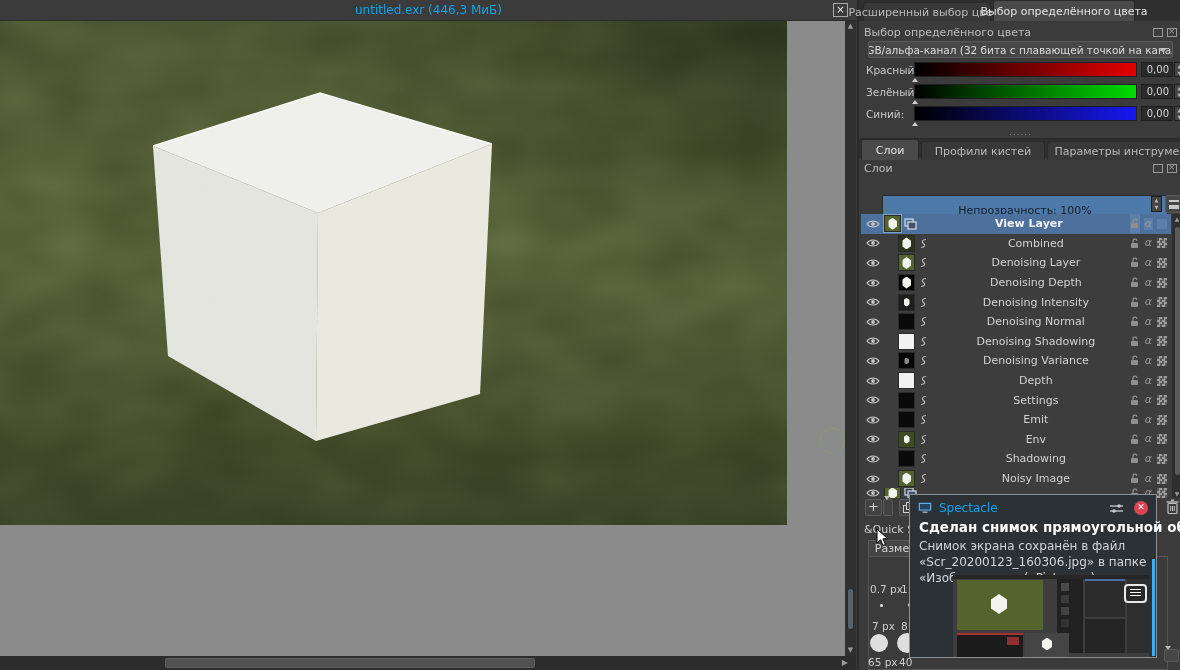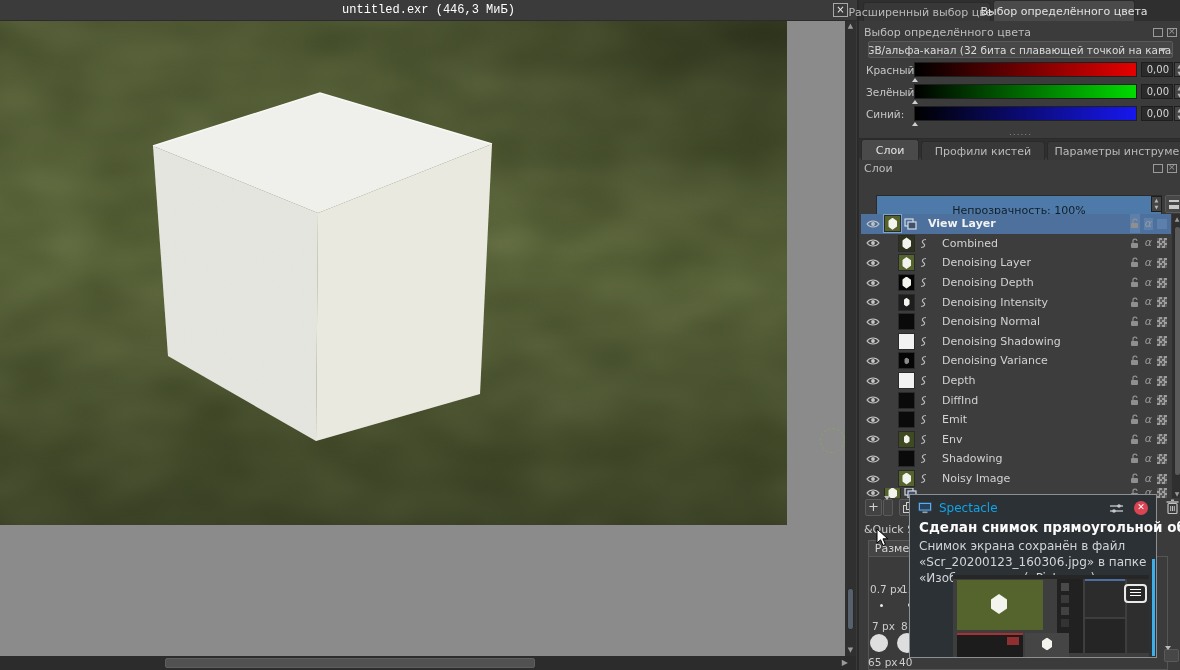--- a/index.html
+++ b/index.html
@@ -4,21 +4,21 @@
 <style>
   * { box-sizing: border-box; margin: 0; padding: 0; }
   html,body { width:1180px; height:670px; overflow:hidden; background:#2e2e2e;
     font-family:"DejaVu Sans","Liberation Sans",sans-serif; }
   #app { position:relative; width:1180px; height:670px; overflow:hidden; background:#3a3a3a; }
 
   
   #left { position:absolute; left:0; top:0; width:857px; height:670px; background:#3a3a3a; }
   #titlebar { position:absolute; left:0; top:0; width:857px; height:21px; background:#3b3b3b;
     border-bottom:1px solid #2c2c2c; display:flex; align-items:center; justify-content:center; }
-  #titlebar .title { font-size:12px; color:#ffffff;font-family:Liberation Mono, monospace; }
+  #titlebar .title { font-size:12px; color:#0ea5e9; }
   #title-close { position:absolute; right:9px; top:3px; width:15px; height:14px; border:1px solid #a8a8a8;
     color:#e8e8e8; font-size:10px; line-height:12px; text-align:center; cursor:default; }
   #surround { position:absolute; left:0; top:21px; width:845px; height:635px; background:#8b8b8b; }
   #scene { position:absolute; left:0; top:21px; }
   #brush-circle { position:absolute; left:820px; top:428px; width:25px; height:25px; border:1px dashed #87a06c;
     border-radius:50%; }
   
   #vscroll { position:absolute; left:845px; top:21px; width:11px; height:635px; background:#303030; }
   #vscroll .arr { position:absolute; left:0; width:11px; height:11px; color:#9a9a9a; font-size:7px;
     text-align:center; line-height:11px; }
@@ -82,21 +82,21 @@
   #blend-select { position:absolute; left:0; top:0; width:283px; height:17px; background:#474747;
     border:1px solid #5a5a5a; border-radius:2px; font-size:11px; color:#dcdcdc; line-height:15px; padding:0 6px; }
   #blend-select .dd { position:absolute; right:5px; top:6px; }
   #filter-btn { position:absolute; left:286px; top:0; width:17px; height:17px; background:#474747;
     border:1px solid #5a5a5a; border-radius:2px; }
   #filter-dd { position:absolute; left:304px; top:0; width:12px; height:17px; background:#474747;
     border:1px solid #5a5a5a; border-radius:2px; }
   #filter-dd .dd { margin:6px auto 0; border-left-width:3px; border-right-width:3px; }
 
   #opacity-row { position:absolute; left:5px; top:195px; width:313px; height:18px; }
-  #opacity-bar { position:absolute; left:12px; top:0; width:286px; height:30px; background:#4d7aa8;
+  #opacity-bar { position:absolute; left:18px; top:0; width:286px; height:30px; background:#4d7aa8;
     border:1px solid #2a2a2a; color:#141d26; font-size:11px; display:flex; align-items:center; justify-content:center; }
   #opacity-row .spin { left:287px; top:1px; height:16px; }
   #props-btn { position:absolute; left:301px; top:0; width:18px; height:18px; background:#474747;
     border:1px solid #5a5a5a; border-radius:2px; }
   #props-btn i { display:block; margin:4px 3px; height:9px; border-top:2px solid #c9c9c9;
     border-bottom:2px solid #c9c9c9; position:relative; }
   #props-btn i:after{ content:""; position:absolute; left:0; top:2.5px; right:0; border-top:2px solid #c9c9c9; }
 
   
   #layer-list { position:absolute; left:2px; top:214px; width:310px; height:284px; overflow:hidden;
@@ -112,21 +112,21 @@
     clip-path:polygon(50% 0,100% 27%,100% 73%,50% 100%,0 73%,0 27%); }
   .t-olive { background:#55632c; } .t-olive .cubelet{ width:9px; height:12px; }
   .t-dark { background:#2e3320; } .t-dark .cubelet{ width:9px; height:12px; }
   .t-blackcube { background:#050505; } .t-blackcube .cubelet{ width:9px; height:12px; }
   .t-darksm { background:#1d1d1d; } .t-darksm .cubelet{ width:6px; height:9px; }
   .t-black { background:#0a0a0a; }
   .t-white { background:#f2f2f2; }
   .t-blackdot { background:#050505; } .t-blackdot .cubelet{ width:5px; height:7px; background:#8a8a8a; }
   .t-olivedot { background:#3f4a22; } .t-olivedot .cubelet{ width:6px; height:9px; }
   .ltype { width:14px; margin-left:3px; display:flex; }
-  .lname { flex:1; font-size:11px; color:#d2d2d2; margin-left:10px; white-space:nowrap; overflow:hidden; }
+  .lname { flex:1; font-size:11px; color:#d2d2d2; margin-left:10px; white-space:nowrap; overflow:hidden;text-align:center; }
   .lrow.selected .lname { color:#f2f2f2; font-weight:bold; }
   .rights { display:flex; align-items:center; gap:4px; margin-right:4px; }
   .lrow.selected .rights span { background:#5c80ab; }
   .rights .alpha { color:#9a9a9a; font-size:11px; font-style:italic; line-height:12px; padding:0 1px; }
   .chk { width:10px; height:10px;
     background:repeating-conic-gradient(#9d9d9d 0% 25%, #585858 25% 50%) 0 0 / 5px 5px; }
   
   #list-scroll { position:absolute; left:313px; top:214px; width:10px; height:284px; background:#2f2f2f; }
   #list-scroll .arr { position:absolute; left:0; width:10px; color:#9a9a9a; font-size:6px; text-align:center; }
   #list-scroll .thumb { position:absolute; left:1.5px; top:12px; width:7px; height:250px; background:#5a5a5a;
@@ -578,21 +578,21 @@
             </svg>
     </span>
     <span class="indent"></span>
     <span class="thumb t-black"></span>
     <span class="ltype ic-norm">
       <svg width="11" height="11" viewBox="0 0 11 11">
               <path d="M8,1.5 C4,1.5 3.5,4 5.5,5.5 C7.5,7 7,9.5 3,9.5" fill="none" stroke="#b9b9b9" stroke-width="1.2"></path>
             </svg>
     </span>
 
-    <span class="lname">DiffInd</span>
+    <span class="lname">Settings</span>
     <span class="rights">
       <span>
         <svg width="10" height="11" viewBox="0 0 10 11">
                 <rect x="1" y="5" width="7" height="5" rx="1" fill="#8f8f8f"></rect>
                 <path d="M3,5 V3.4 a2,2 0 0 1 4,-0.4" fill="none" stroke="#8f8f8f" stroke-width="1.2"></path>
               </svg>
       </span>
       <span class="alpha">α</span>
       <span class="chk"></span>
     </span>

